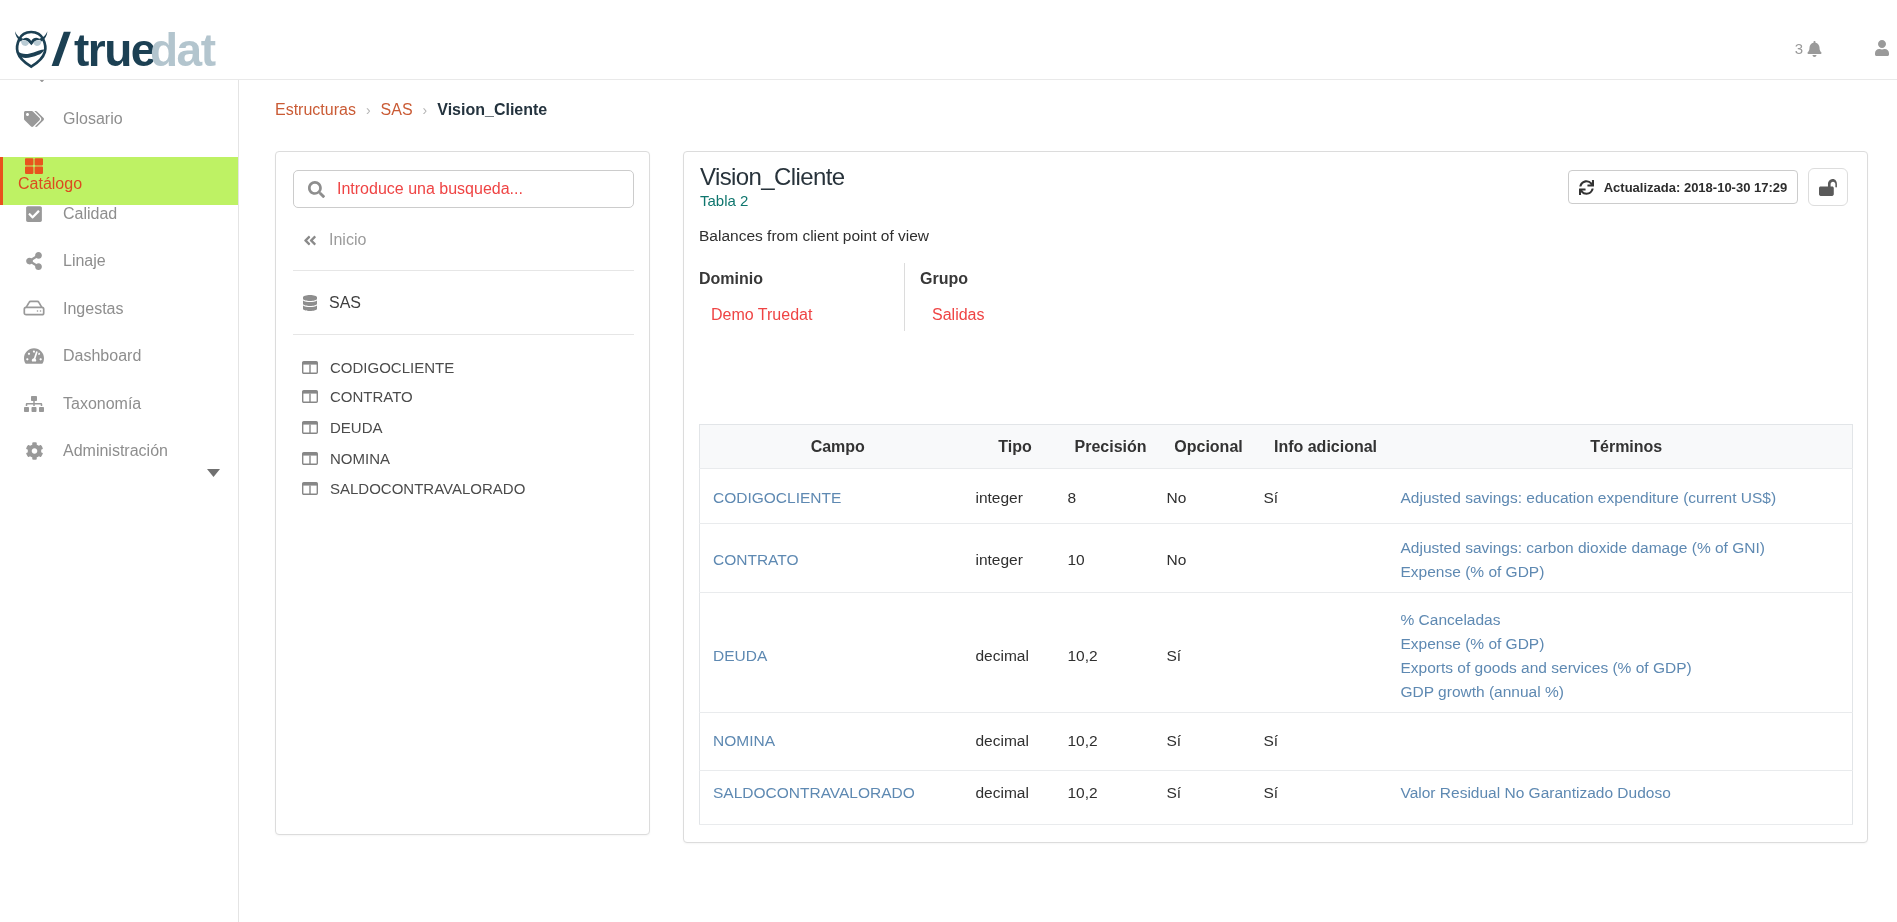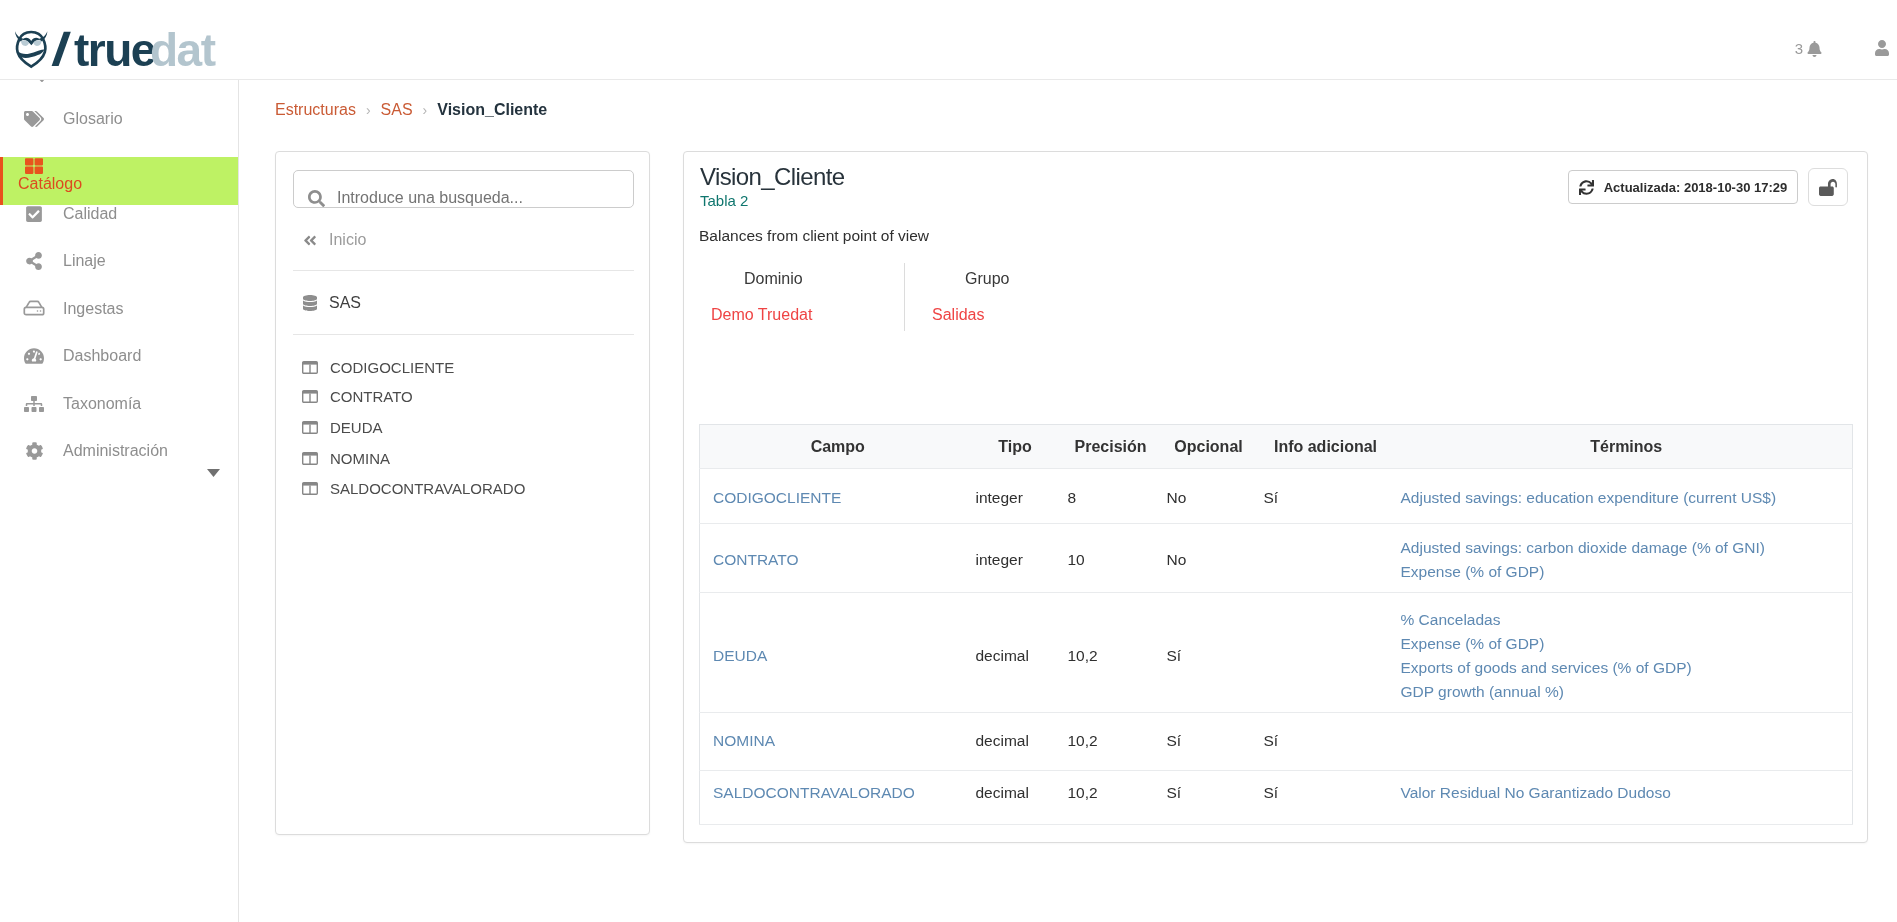--- a/index.html
+++ b/index.html
@@ -26,40 +26,40 @@
 #breadcrumb a { color:#ca5b35; text-decoration:none; }
 #breadcrumb .sep { margin:0 10px; color:#b5b5b5; font-size:14px; }
 #breadcrumb .cur { color:#24333e; font-weight:bold; }
 
 
 .card { position:absolute; background:#fff; border:1px solid #dcdcdc; border-radius:4px; box-shadow:0 1px 2px rgba(0,0,0,0.04); }
 #leftcard { left:275px; top:151px; width:375px; height:684px; }
 #rightcard { left:683px; top:151px; width:1185px; height:692px; }
 
 
-#searchbox { position:absolute; left:17px; top:18px; width:341px; height:38px; border:1px solid #ccc; border-radius:5px; display:flex; align-items:flex-end; color:#737373; font-size:16px; }
+#searchbox { position:absolute; left:17px; top:18px; width:341px; height:38px; border:1px solid #ccc; border-radius:5px; display:flex; align-items:center; color:#ef4444; font-size:16px; }
 #searchbox .mag { margin-left:14px; margin-right:12px; display:flex; }
 .lrow { position:absolute; left:0; width:375px; display:flex; align-items:center; }
 .lrow .ic { width:20px; margin-left:24px; display:flex; justify-content:center; }
 .lrow .lt { margin-left:9px; }
 .ldiv { position:absolute; left:17px; width:341px; border-top:1px solid #e6e6e6; }
 .fieldrow { position:absolute; left:0; width:375px; display:flex; align-items:center; color:#4b4b4b; font-size:15px; }
 .fieldrow .ic { width:20px; margin-left:24px; display:flex; justify-content:center; }
 .fieldrow .lt { margin-left:10px; }
 
 
 #title { position:absolute; left:16px; top:11px; font-size:24px; font-weight:normal; color:#28333b; letter-spacing:-0.6px; }
 #subtitle { position:absolute; left:16px; top:40px; font-size:15px; color:#0f766e; }
 #updbtn { position:absolute; left:884px; top:18px; width:230px; height:34px; border:1px solid #ccc; border-radius:4px; background:#fff; display:flex; align-items:center; justify-content:center; font-size:13px; color:#2d2d2d; font-weight:bold; white-space:nowrap; }
 #updbtn .ric { margin-right:10px; display:flex; }
 #lockbtn { position:absolute; left:1124px; top:16px; width:40px; height:38px; border:1px solid #ddd; border-radius:6px; background:#fff; display:flex; align-items:center; justify-content:center; }
 #desc { position:absolute; left:15px; top:75px; font-size:15.5px; color:#2f2f2f; }
 #dom-col { position:absolute; left:15px; top:118px; width:205px; }
 #grp-col { position:absolute; left:236px; top:118px; }
-.dg-label { font-size:16px; font-weight:normal; color:#383838;margin-left:45px; }
+.dg-label { font-size:16px; font-weight:bold; color:#383838; }
 .dg-value { font-size:16px; color:#ef4444; margin-top:18px; }
 #dgdiv { position:absolute; left:220px; top:111px; height:68px; border-left:1px solid #dcdcdc; }
 #dom-col .dg-value { margin-left:12px; }
 #grp-col .dg-value { margin-left:12px; }
 
 
 #tabs { position:absolute; left:14px; top:193px; width:1155px; height:52px; border-bottom:1px solid #dfdfdf; display:flex; }
 .tab { font-size:16px; color:#3c3c3c; padding:0 14px; display:flex; align-items:flex-end; padding-bottom:18px; position:relative; }
 .tab.active { font-weight:bold; color:#333; }
 .tab.active::after { content:""; position:absolute; left:0; right:0; bottom:-2px; height:3px; background:#e8511c; }

